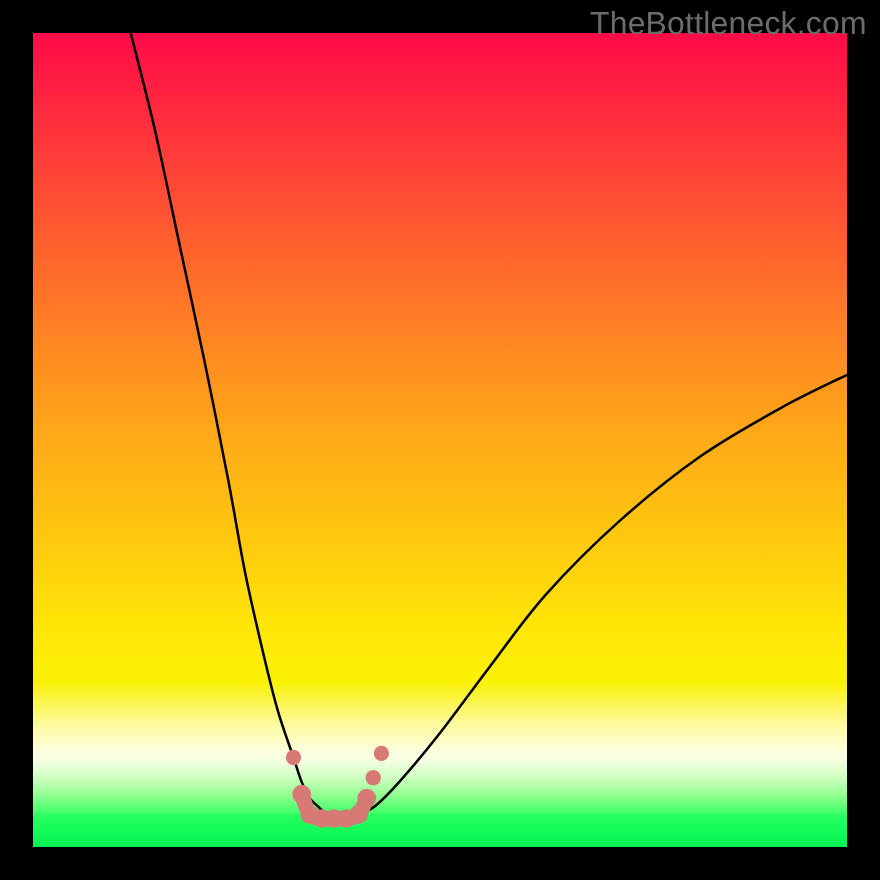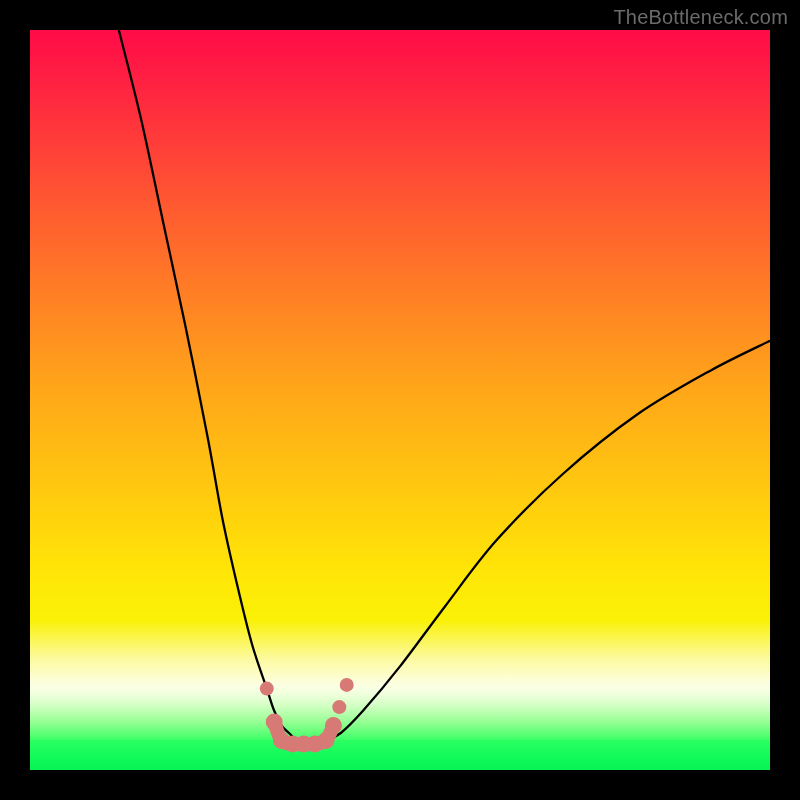--- a/index.html
+++ b/index.html
@@ -83,21 +83,21 @@
       #2cff62 0%,
       #13fb5a 50%,
       #06f454 100%
     );
   }
   .watermark {
     position: absolute;
     top: 6px;
     right: 12px;
     font-family: Arial, Helvetica, sans-serif;
-    font-size: 20px;
+    font-size: 29px;
     color: #6b6b6b;
     letter-spacing: 0.2px;
     user-select: none;
   }
   svg.curves {
     position: absolute;
     left: 0; top: 0;
     width: 100%;
     height: 100%;
     overflow: visible;

